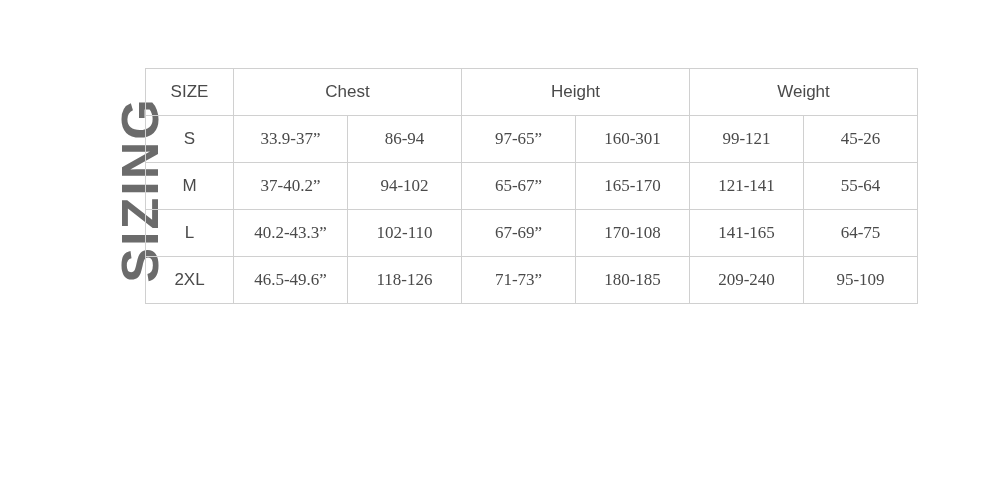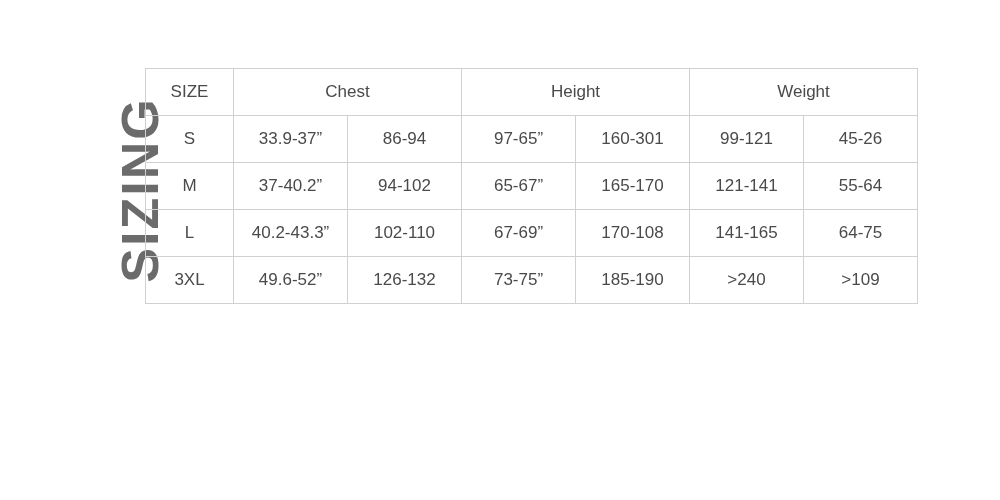--- a/index.html
+++ b/index.html
@@ -76,20 +76,21 @@
   .group-head {
     font-size: 18px;
   }
 
   .size-cell {
     font-size: 17px;
   }
 
   .data-cell {
     font-size: 16px;
+    font-family: Liberation Serif, serif;
   }
 </style>
 </head>
 <body>
 
 <div id="page">
 
   <div id="sizing-label">SIZING</div>
 
   <div id="size-table-wrap">
@@ -136,27 +137,27 @@
           <td class="size-cell">L</td>
           <td class="data-cell">40.2-43.3”</td>
           <td class="data-cell">102-110</td>
           <td class="data-cell">67-69”</td>
           <td class="data-cell">170-108</td>
           <td class="data-cell">141-165</td>
           <td class="data-cell">64-75</td>
         </tr>
 
 
+        <tr>
+          <td class="size-cell">2XL</td>
+          <td class="data-cell">46.5-49.6”</td>
+          <td class="data-cell">118-126</td>
+          <td class="data-cell">71-73”</td>
+          <td class="data-cell">180-185</td>
+          <td class="data-cell">209-240</td>
+          <td class="data-cell">95-109</td>
+        </tr>
 
-        <tr>
-          <td class="size-cell">3XL</td>
-          <td class="data-cell">49.6-52”</td>
-          <td class="data-cell">126-132</td>
-          <td class="data-cell">73-75”</td>
-          <td class="data-cell">185-190</td>
-          <td class="data-cell">&gt;240</td>
-          <td class="data-cell">&gt;109</td>
-        </tr>
       </tbody>
     </table>
   </div>
 
 </div>
 
 </body></html>

